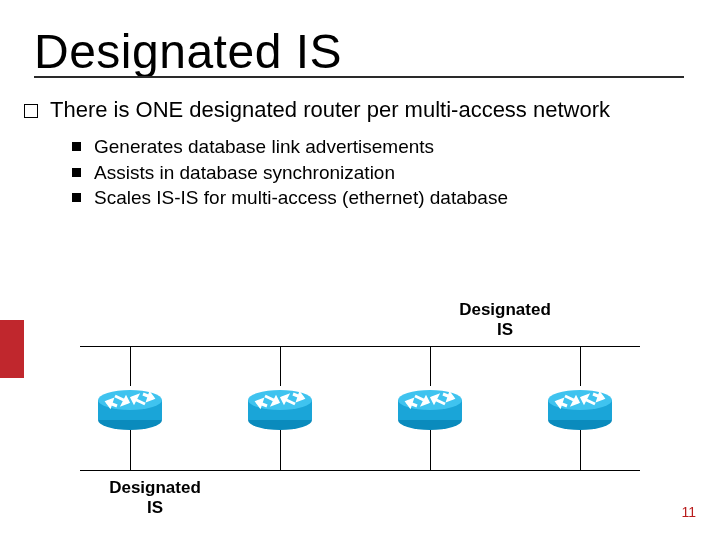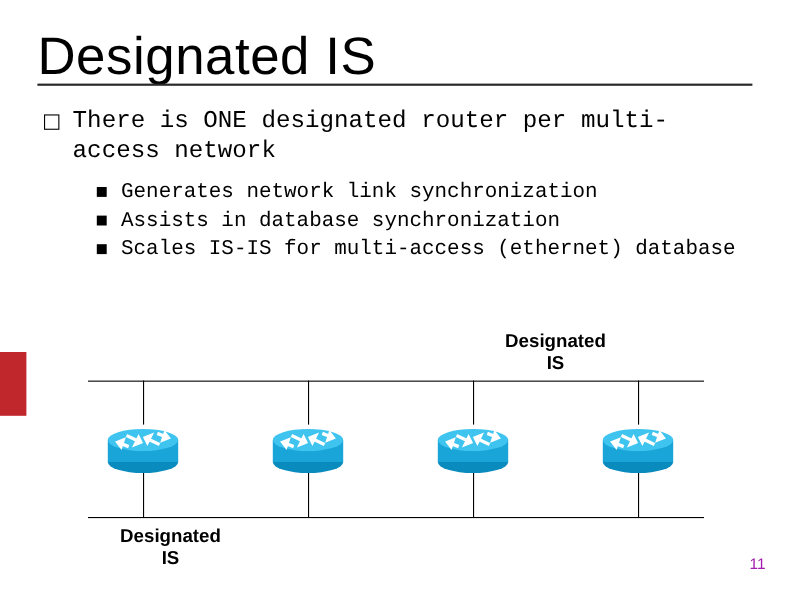--- a/index.html
+++ b/index.html
@@ -14,21 +14,21 @@
     letter-spacing: 0.5px;
   }
   .title-rule {
     position: absolute;
     left: 34px; top: 76px;
     width: 650px; height: 0;
     border-top: 2px solid #2a2a2a;
   }
   .body {
     position: absolute;
-    left: 40px; top: 96px; right: 40px; font-family: Liberation Mono, monospace;
+    left: 24px; top: 96px; right: 40px;
   }
   .bullet-outline {
     position: relative;
     padding-left: 26px;
     font-size: 22px;
     line-height: 1.28;
     margin-bottom: 10px;
   }
   .bullet-outline::before {
     content: "";
@@ -95,35 +95,35 @@
     width: 0;
     border-left: 1.5px solid #000;
   }
   .stub-top { top: 46px; height: 40px; }
   .stub-bottom { top: 130px; height: 40px; }
   .router { position: absolute; top: 82px; }
   .page-num {
     position: absolute;
     right: 24px; bottom: 20px;
     font-size: 14px;
-    color: #a21caf;
+    color: #b91c1c;
   }
 </style>
 </head>
 <body>
 
 <div class="slide">
 
   <div class="title">Designated IS</div>
   <div class="title-rule"></div>
 
   <div class="body">
     <div class="bullet-outline">There is ONE designated router per multi-access network</div>
     <div class="sub-list">
-      <div class="sub-item">Generates network link synchronization</div>
+      <div class="sub-item">Generates database link advertisements</div>
       <div class="sub-item">Assists in database synchronization</div>
       <div class="sub-item">Scales IS-IS for multi-access (ethernet) database</div>
     </div>
   </div>
 
   <div class="red-bar"></div>
 
   <div class="diagram">
     <div class="label-top">
       <span>Designated</span><br>

